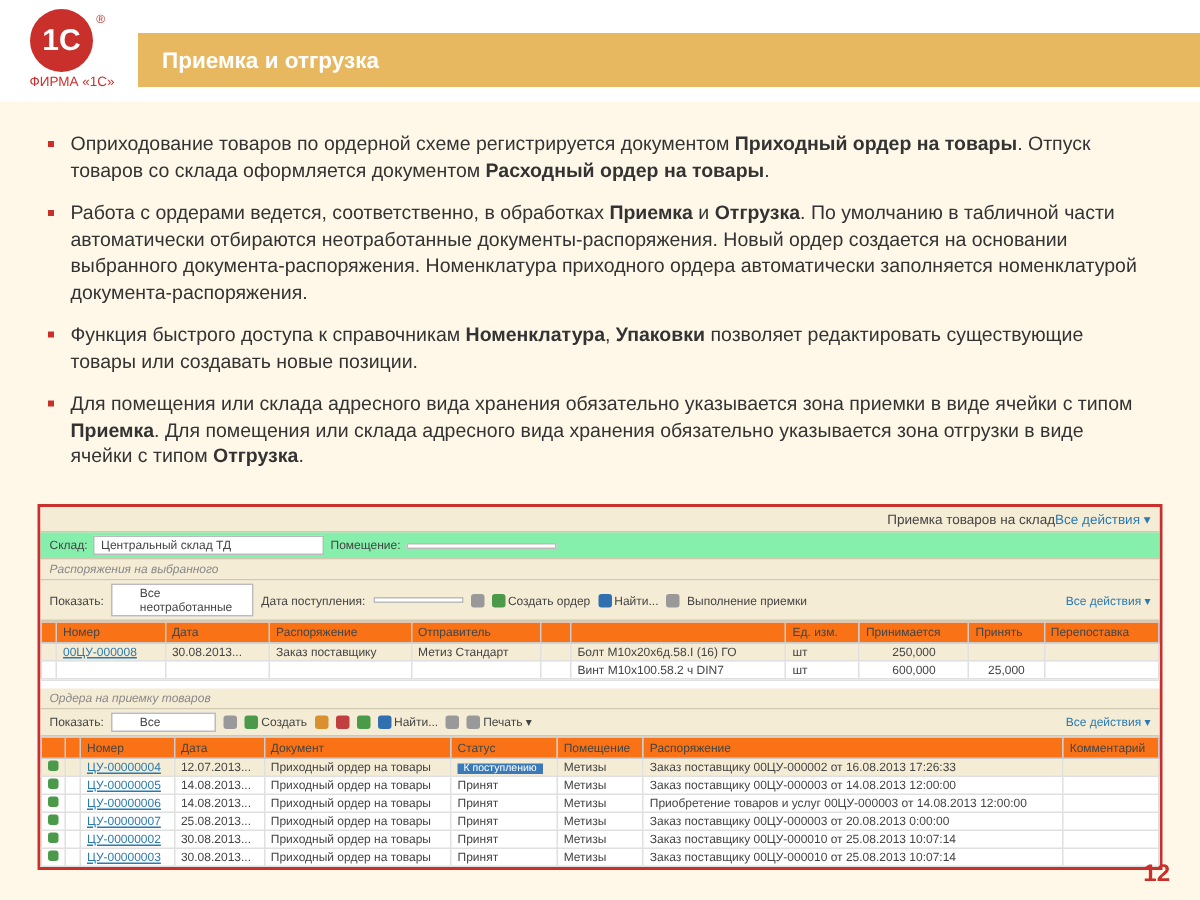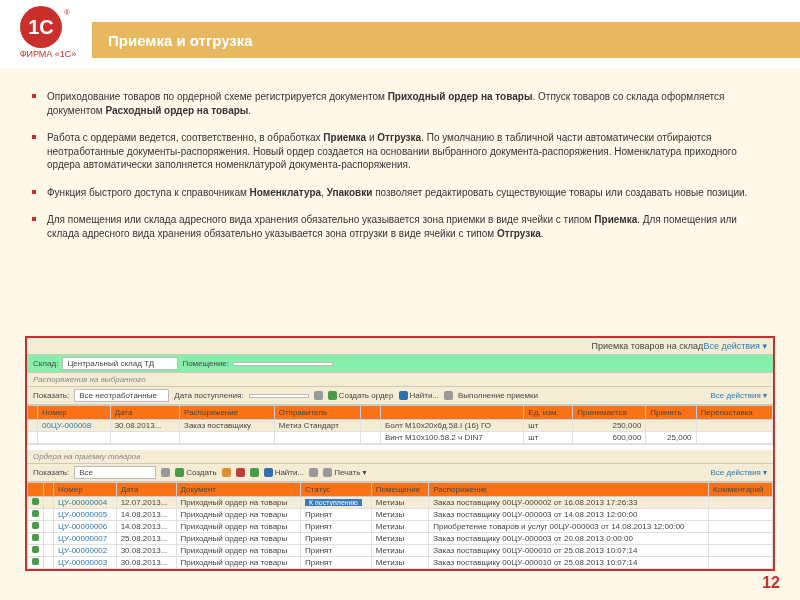--- a/index.html
+++ b/index.html
@@ -9,54 +9,54 @@
   .header-bar { position: absolute; top: 22px; left: 92px; right: 0; height: 36px; background: #e8b860; }
   
   .logo { position: absolute; top: 6px; left: 10px; width: 76px; height: 56px; }
   .logo-circle { width: 42px; height: 42px; border-radius: 50%; background: #c9302c; display: flex; align-items: center; justify-content: center; position: relative; margin-left: 10px; }
   .logo-1c { color: #fff; font-weight: bold; font-size: 20px; }
   .logo-reg { position: absolute; top: 2px; right: -8px; font-size: 8px; color: #c9302c; }
   .logo-text { color: #c9302c; font-size: 9px; font-weight: normal; text-align: center; margin-top: 1px; }
   
   .title { position: absolute; top: 32px; left: 108px; color: #fff; font-size: 15px; font-weight: bold; }
   
-  .content { position: absolute; top: 86px; left: 25px; right: 35px; font-size: 10px; line-height: 1.35; color: #333; }
+  .content { position: absolute; top: 86px; left: 25px; right: 35px; font-size: 13px; line-height: 1.35; color: #333; }
   .content ul { list-style: square; padding-left: 22px; }
   .content li { margin-bottom: 10px; }
   .content li::marker { color: #c9302c; font-size: 14px; }
   
   .screenshot { position: absolute; top: 336px; left: 25px; right: 25px; border: 2px solid #c9302c; background: #fff; font-size: 8px; }
   
   .app-bar { background: #f5ecd5; padding: 3px 6px; color: #444; font-size: 9px; display: flex; justify-content: flex-end; border-bottom: 1px solid #d0c8b0; }
   .app-bar .right { color: #2a7ab0; }
   
   .param-row { background: #86efac; padding: 2px 6px; display: flex; align-items: center; gap: 4px; color: #444; border-bottom: 1px solid #d0c8b0; }
   .param-row .label { color: #444; }
   .param-row .field { background: #fff; border: 1px solid #bbb; padding: 1px 4px; flex: 0 0 auto; }
   
   .section-label { background: #f5ecd5; padding: 2px 6px; color: #888; font-style: italic; border-bottom: 1px solid #d0c8b0; }
   
   .toolbar { background: #f5ecd5; padding: 2px 6px; display: flex; align-items: center; gap: 6px; color: #444; border-bottom: 1px solid #d0c8b0; justify-content: space-between; }
   .toolbar .left { display: flex; align-items: center; gap: 5px; flex-wrap: nowrap; }
-  .toolbar .field { background: #fff; border: 1px solid #bbb; padding: 1px 4px; }
+  .toolbar .field { background: #fff; border: 1px solid #bbb; padding: 1px 18px; }
   .toolbar .btn { display: inline-flex; align-items: center; gap: 2px; }
   .ico { display: inline-block; width: 9px; height: 9px; border-radius: 2px; }
   .ico.green { background: #4a9a4a; }
   .ico.orange { background: #d89030; }
   .ico.blue { background: #3070b0; }
   .ico.red { background: #c04040; }
   .ico.grey { background: #999; }
   
   table { width: 100%; border-collapse: collapse; font-size: 8px; }
   th { background: #f97316; border: 1px solid #ccc; padding: 2px 4px; text-align: left; font-weight: normal; color: #444; }
   td { border: 1px solid #e0e0e0; padding: 1px 4px; color: #444; background: #fff; }
   tr.sel td { background: #f5ecd5; }
-  .link-cell { color: #2a7ab0; }
+  .link-cell { color: #2a7ab0; text-decoration: underline; }
   .status-badge { background: #3a7ab8; color: #fff; padding: 0 4px; font-size: 7px; }
-  .num { text-align: right; }
+  .num { text-align: center; }
   
   .t-top tr td:first-child, .t-bot tr td:first-child { width: 10px; }
   
   .page-num { position: absolute; bottom: 8px; right: 20px; color: #c9302c; font-size: 16px; font-weight: bold; }
 </style>
 </head>
 <body>
 
 <div class="header-stripe"></div>
 <div class="header-bar"></div>
@@ -80,21 +80,21 @@
   </ul>
 </div>
 
 <div class="screenshot">
   <div class="app-bar">
     <span>Приемка товаров на склад</span>
     <span class="right">Все действия ▾</span>
   </div>
   <div class="param-row">
     <span class="label">Склад:</span>
-    <span class="field" style="width:116px">Центральный склад ТД</span>
+    <span class="field" style="width:154px">Центральный склад ТД</span>
     <span class="label">Помещение:</span>
     <span class="field" style="width:100px"></span>
   </div>
   <div class="section-label">Распоряжения на выбранного</div>
   <div class="toolbar">
     <div class="left">
       <span>Показать:</span>
       <span class="field" style="width:95px">Все неотработанные</span>
       <span>Дата поступления:</span>
       <span class="field" style="width:60px"></span>
@@ -157,21 +157,21 @@
           <td class="num">25,000</td>
           <td class="num"></td>
         </tr>
       </tbody>
   </table>
   <div style="height:6px;background:#fff;border-top:1px solid #e0e0e0"></div>
   <div class="section-label">Ордера на приемку товаров</div>
   <div class="toolbar">
     <div class="left">
       <span>Показать:</span>
-      <span class="field" style="width:82px">Все</span>
+      <span class="field" style="width:70px">Все</span>
       <span class="ico grey"></span>
       <span class="btn">
           <span class="ico green"></span>
           <span>Создать</span>
         </span>
       <span class="ico orange"></span>
       <span class="ico red"></span>
       <span class="ico green"></span>
       <span class="btn">
           <span class="ico blue"></span>

